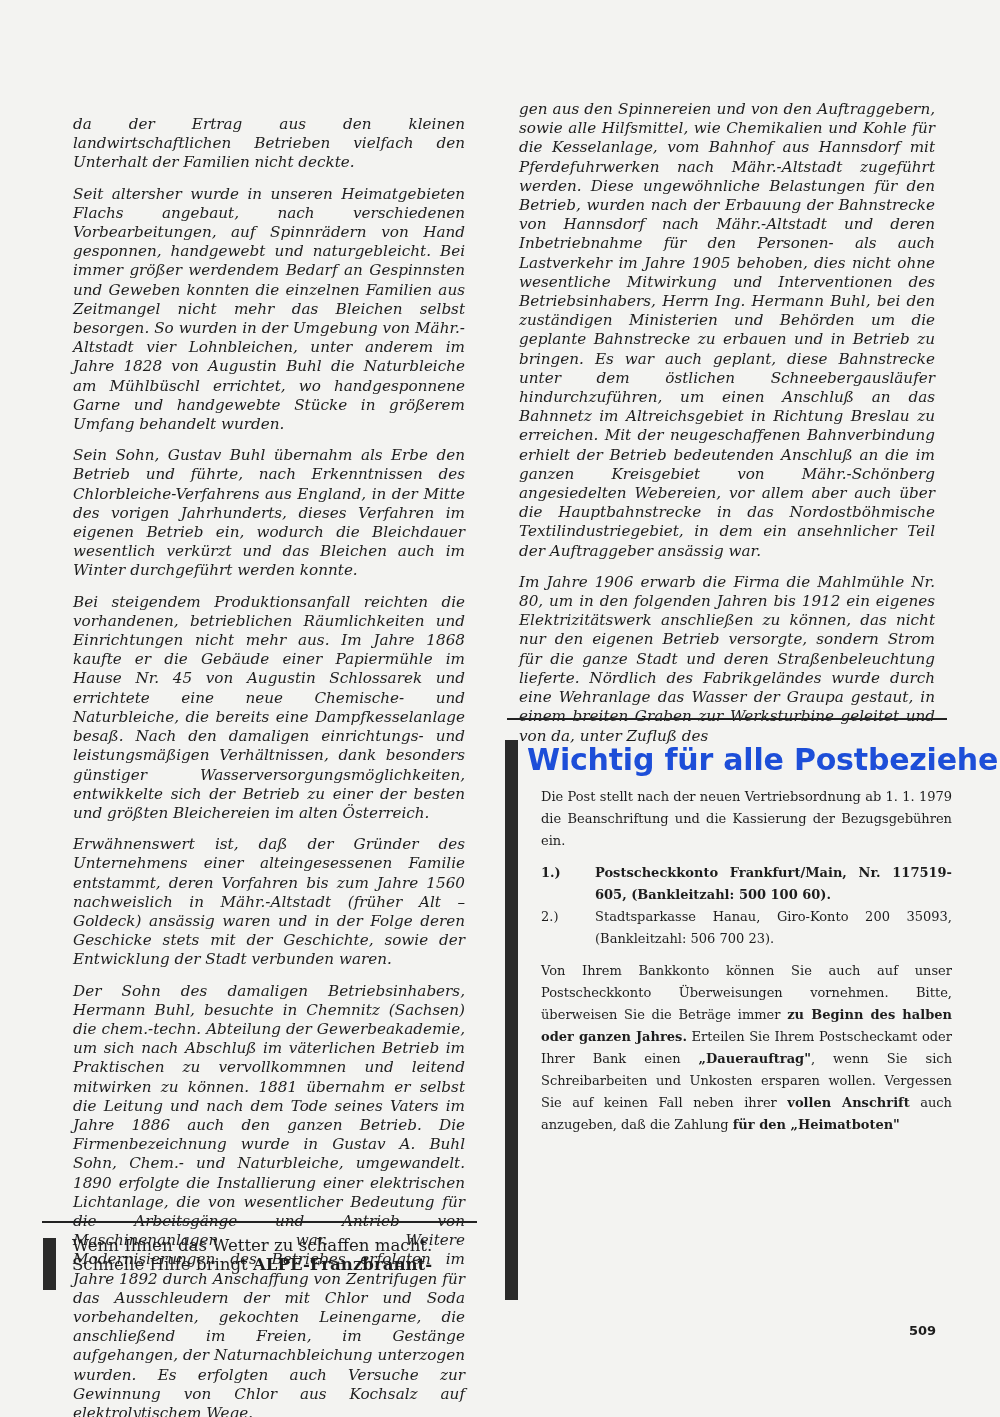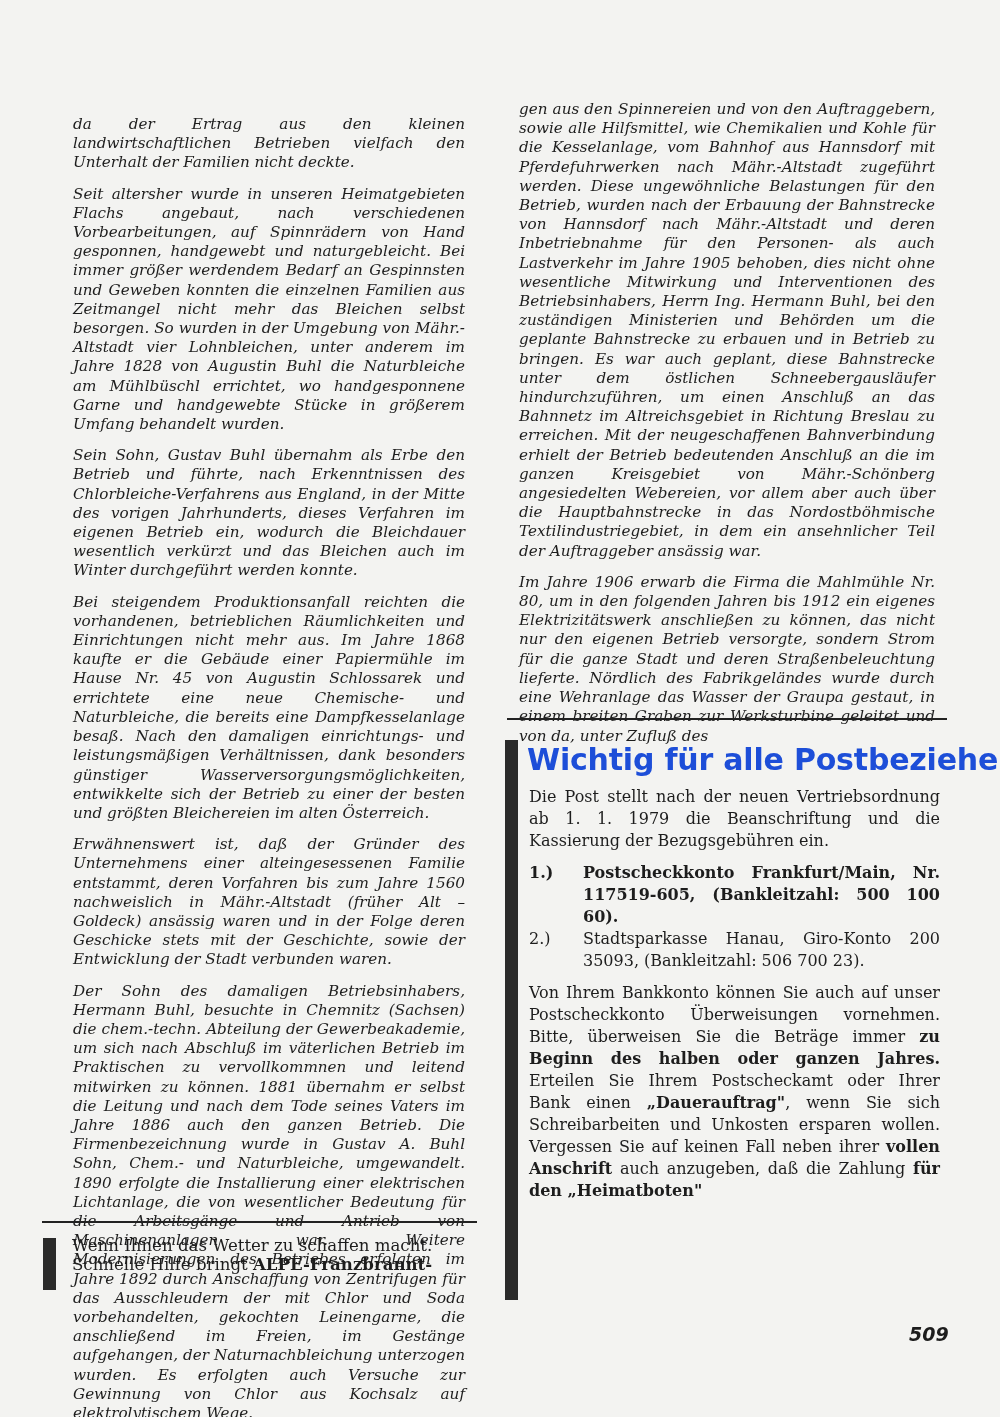--- a/index.html
+++ b/index.html
@@ -32,34 +32,34 @@
   }
   #ad-text .line { display: block; white-space: nowrap; }
   #post-bar { left: 505px; top: 740px; width: 13px; height: 560px; }
   #post-title {
     position: absolute; left: 527px; top: 742px;
     font-family: "DejaVu Sans", "Liberation Sans", sans-serif;
     font-weight: bold; font-size: 30px; letter-spacing: -0.2px;
     white-space: nowrap; color: #1d4ed8;
   }
   #post-body {
-    position: absolute; left: 529px; top: 786px; width: 411px;
-    font-size: 16px; line-height: 22px; text-align: justify;
+    position: absolute; left: 541px; top: 786px; width: 411px;
+    font-size: 13px; line-height: 22px; text-align: justify;
   }
   #post-body p { margin: 0 0 10px 0; }
   #post-body .list { margin: 0 0 10px 0; }
   #post-body .li { display: flex; }
   #post-body .li .num { width: 38px; flex: none; }
   #post-body .li .txt { flex: 1; text-align: justify; margin-left: 16px; }
   .bold { font-weight: bold; }
   .sign { display: flex; justify-content: space-between; }
   #page-number {
     position: absolute; left: 909px; top: 1323px;
     font-family: "DejaVu Sans", "Liberation Sans", sans-serif;
-    font-weight: bold; font-size: 19px; font-style: italic;
+    font-weight: bold; font-size: 13px;
   }
 </style>
 </head>
 <body>
 
 <div id="col-left" class="col">
   <p>da der Ertrag aus den kleinen landwirtschaftlichen Betrieben vielfach den Unterhalt der Familien nicht deckte.</p>
   <p>Seit altersher wurde in unseren Heimatgebieten Flachs angebaut, nach verschiedenen Vorbearbeitungen, auf Spinnrädern von Hand gesponnen, handgewebt und naturgebleicht. Bei immer größer werdendem Bedarf an Gespinnsten und Geweben konnten die einzelnen Familien aus Zeitmangel nicht mehr das Bleichen selbst besorgen. So wurden in der Umgebung von Mähr.-Altstadt vier Lohnbleichen, unter anderem im Jahre 1828 von Augustin Buhl die Naturbleiche am Mühlbüschl errichtet, wo handgesponnene Garne und handgewebte Stücke in größerem Umfang behandelt wurden.</p>
   <p>Sein Sohn, Gustav Buhl übernahm als Erbe den Betrieb und führte, nach Erkenntnissen des Chlorbleiche-Verfahrens aus England, in der Mitte des vorigen Jahrhunderts, dieses Verfahren im eigenen Betrieb ein, wodurch die Bleichdauer wesentlich verkürzt und das Bleichen auch im Winter durchgeführt werden konnte.</p>
   <p>Bei steigendem Produktionsanfall reichten die vorhandenen, betrieblichen Räumlichkeiten und Einrichtungen nicht mehr aus. Im Jahre 1868 kaufte er die Gebäude einer Papiermühle im Hause Nr. 45 von Augustin Schlossarek und errichtete eine neue Chemische- und Naturbleiche, die bereits eine Dampfkesselanlage besaß. Nach den damaligen einrichtungs- und leistungsmäßigen Verhältnissen, dank besonders günstiger Wasserversorgungsmöglichkeiten, entwikkelte sich der Betrieb zu einer der besten und größten Bleichereien im alten Österreich.</p>

